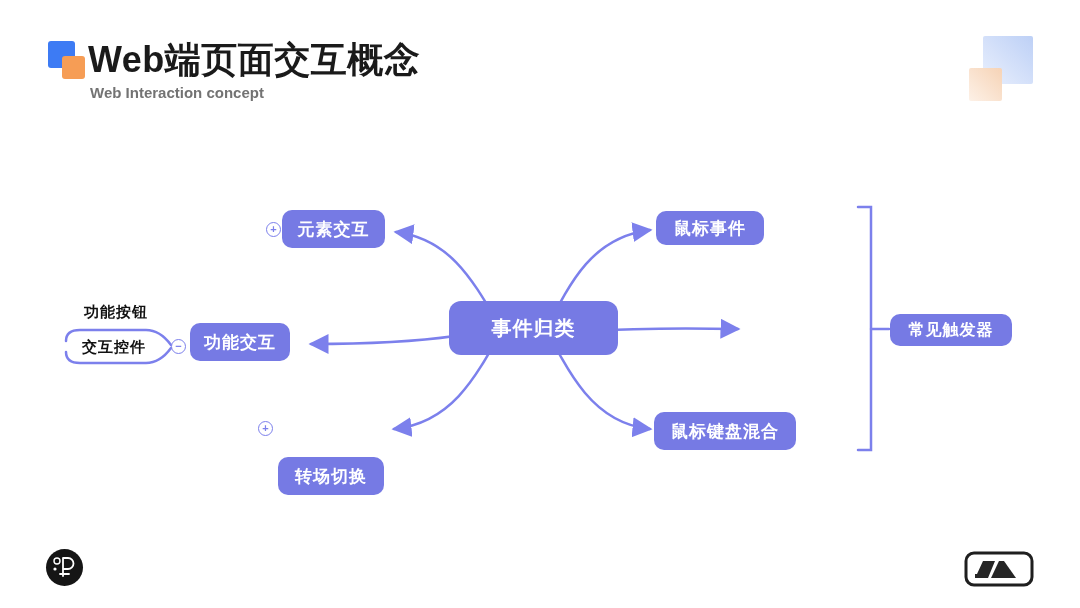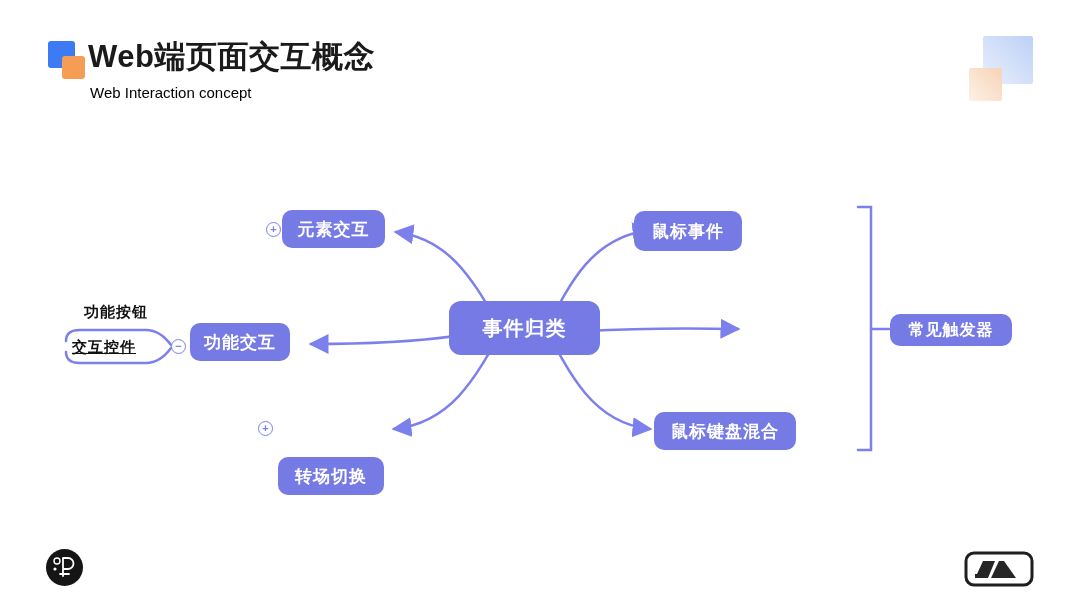--- a/index.html
+++ b/index.html
@@ -7,59 +7,59 @@
   body {
     font-family:"Liberation Sans","DejaVu Sans",sans-serif;
     background:#ffffff; position:relative; overflow:hidden;
   }
   .stage { position:absolute; inset:0; width:1080px; height:608px; }
 
   
   .title-icon { position:absolute; left:48px; top:41px; width:42px; height:42px; }
   .title-icon .sq-blue  { position:absolute; left:0; top:0; width:27px; height:27px; background:#3D7BF4; border-radius:3px; }
   .title-icon .sq-orange{ position:absolute; left:14px; top:15px; width:23px; height:23px; background:#F69D55; border-radius:3px; }
-  .page-title { position:absolute; left:88px; top:36px; font-size:31px; font-weight:800; color:#1a1a1a; letter-spacing:0.5px; }
-  .page-subtitle { position:absolute; left:90px; top:84px; font-size:15px; font-weight:400; color:#000000; }
+  .page-title { position:absolute; left:88px; top:36px; font-size:36px; font-weight:800; color:#1a1a1a; letter-spacing:0.5px; }
+  .page-subtitle { position:absolute; left:90px; top:84px; font-size:15px; font-weight:700; color:#737373; }
 
   
   .decor { position:absolute; right:0; top:0; width:130px; height:110px; }
   .decor .d-blue { position:absolute; left:33px; top:36px; width:50px; height:48px;
     background:linear-gradient(to bottom left,#bdd0f6,#eaf0fd); border-radius:2px; }
   .decor .d-orange { position:absolute; left:19px; top:68px; width:33px; height:33px;
     background:linear-gradient(to bottom left,#f6d3b6,#fdf1e7); border-radius:2px; }
 
   
   svg.edges { position:absolute; inset:0; pointer-events:none; }
   .node {
     position:absolute; background:#767AE4; color:#fff; font-weight:700;
     display:flex; align-items:center; justify-content:center;
     border-radius:10px; letter-spacing:1px; cursor:default;
   }
-  .node-center   { left:449px; top:301px; width:151px; height:54px; font-size:20px; border-radius:12px; }
+  .node-center   { left:449px; top:301px; width:169px; height:54px; font-size:20px; border-radius:12px; }
   .node-yuansu   { left:282px; top:210px; width:103px; height:38px; font-size:17px; }
   .node-gongneng { left:190px; top:323px; width:100px; height:38px; font-size:17px; }
   .node-zhuan    { left:278px; top:410px; width:106px; height:38px; font-size:17px;margin-top:47px; }
-  .node-mouse    { left:634px; top:211px; width:108px; height:40px; font-size:17px; }
+  .node-mouse    { left:656px; top:211px; width:108px; height:34px; font-size:17px; }
   .node-key      { left:742px; top:310px; width:108px; height:36px; font-size:17px; }
   .node-mixed    { left:654px; top:412px; width:142px; height:38px; font-size:17px;text-align:center; }
   .node-summary  { left:890px; top:314px; width:122px; height:32px; font-size:16px; }
 
   .toggle {
     position:absolute; width:15px; height:15px; border-radius:50%;
     border:1.5px solid #7C80EC; background:#fff; color:#7C80EC;
     font-size:11px; font-weight:700; line-height:11px;
     display:flex; align-items:center; justify-content:center; cursor:pointer;
   }
   .toggle-yuansu { left:266px; top:222px; }
   .toggle-gongneng { left:171px; top:339px; }
   .toggle-zhuan { left:258px; top:421px; }
 
   .collapsed-label { position:absolute; font-size:15px; font-weight:700; color:#111; letter-spacing:1px; }
   .lbl-anniu { left:84px; top:303px; }
-  .lbl-kongjian { left:72px; top:338px;text-decoration:underline; }
+  .lbl-kongjian { left:82px; top:338px; }
 
   
   .logo-circle { position:absolute; left:46px; top:549px; width:37px; height:37px;
     background:#151515; border-radius:50%; }
   .logo-badge { position:absolute; left:964px; top:550px; width:72px; height:38px; }
 </style>
 </head>
 <body>
 
 <div class="stage">

